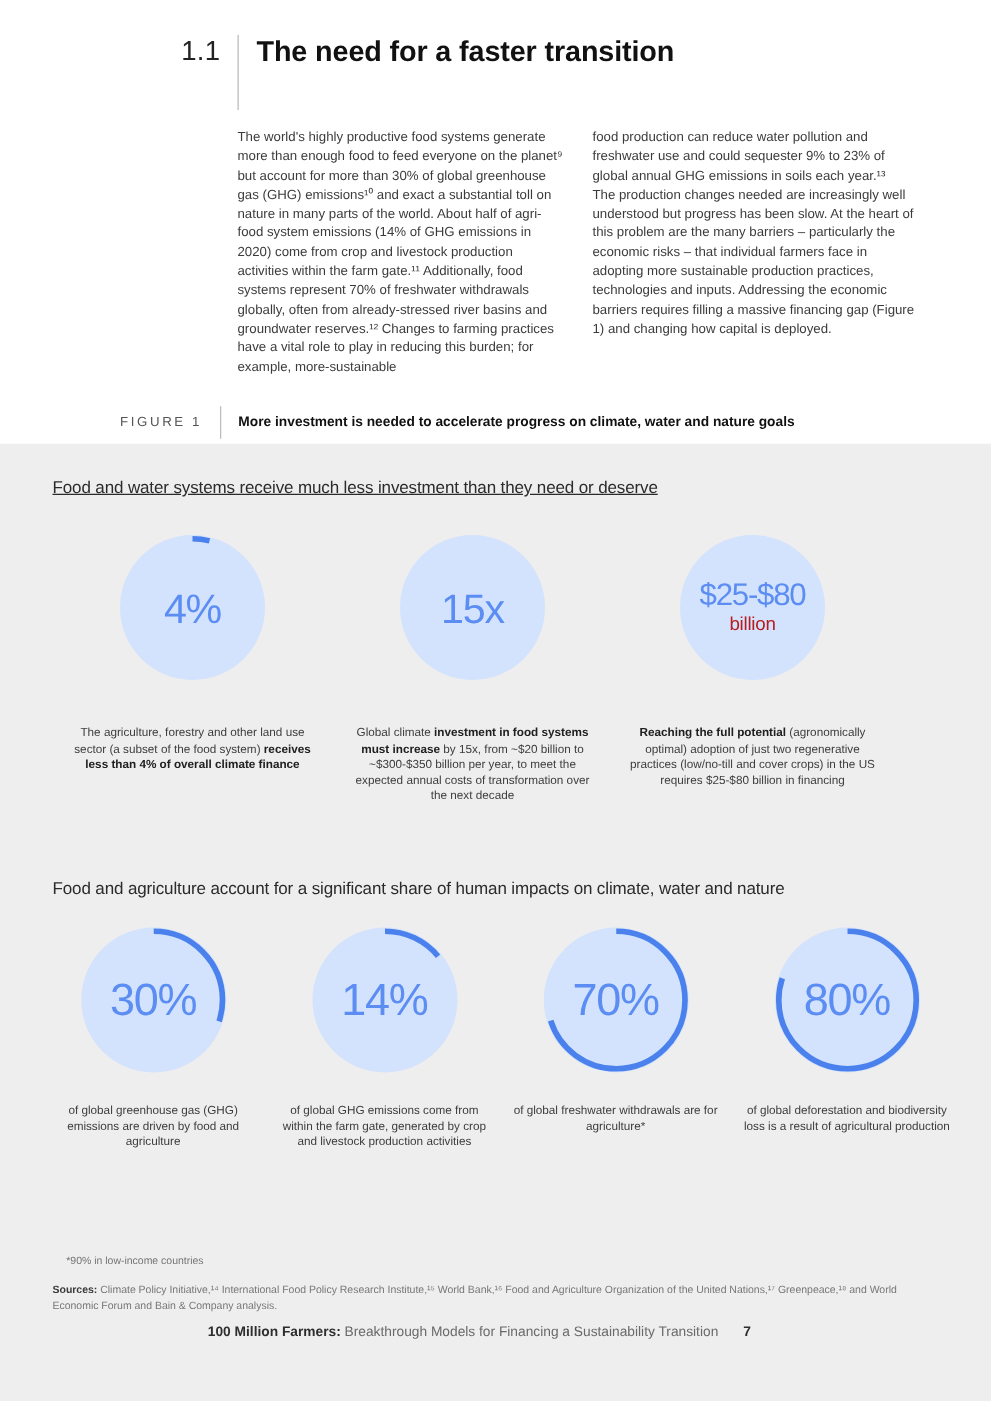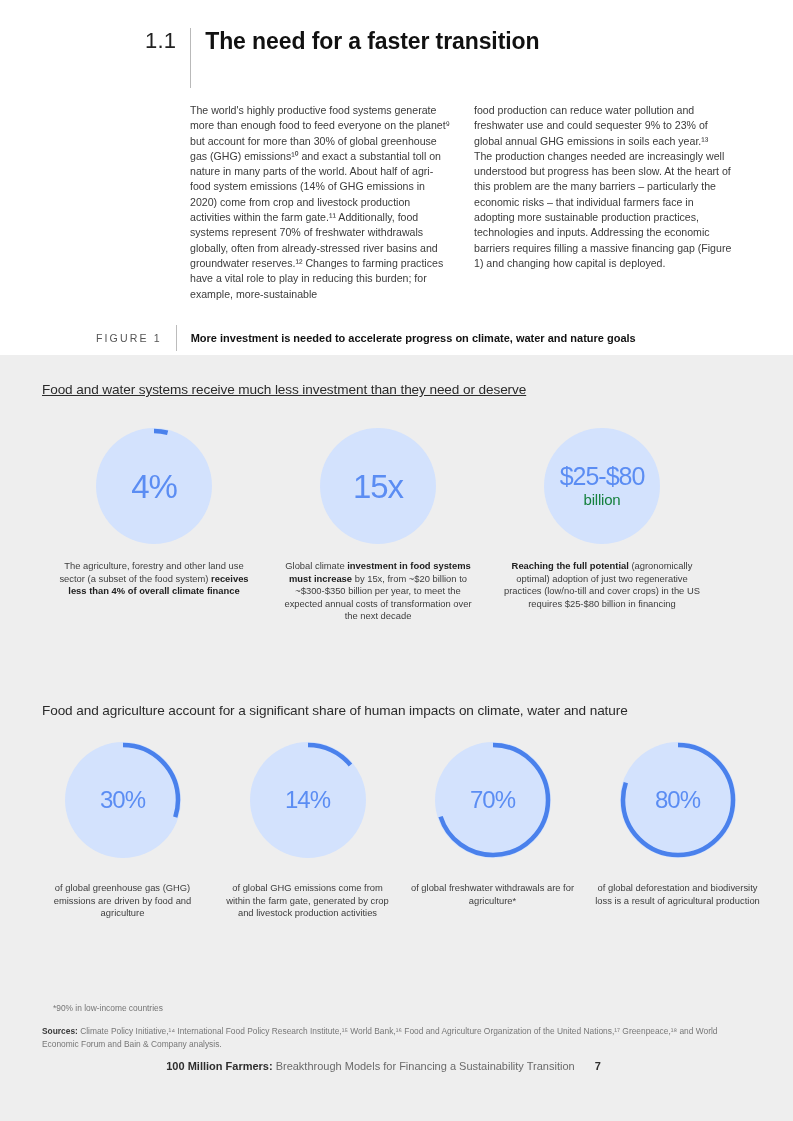--- a/index.html
+++ b/index.html
@@ -168,46 +168,46 @@
     justify-content: center;
     flex-direction: column;
   }
   .dial-value {
     color: #5b8df3;
     font-weight: 400;
     line-height: 1;
     letter-spacing: -1px;
   }
   .dial-sub {
-    color: #15803d;
+    color: #b91c1c;
     line-height: 1.15;
     letter-spacing: -.2px;
     text-align: right;
   }
 
   
   .row-a .dial { width: 116px; height: 116px; }
   .row-a .disc { width: 116px; height: 116px; }
   .row-a .dial-value { font-size: 33px; }
   .row-a .stat-3 .dial-value { font-size: 25px; }
   .row-a .dial-sub { font-size: 15px; margin-top: 2px; }
 
   
   .row-b .dial { width: 116px; height: 116px; }
   .row-b .disc { width: 116px; height: 116px; }
-  .row-b .dial-value { font-size: 24px; }
+  .row-b .dial-value { font-size: 36px; }
 
   .caption {
     font-size: 9.4px;
     line-height: 12.6px;
     color: #3d3d3d;
     text-align: center;
     margin-top: 0;
   }
-  .row-a .caption { margin-top: 16px; width: 200px; }
+  .row-a .caption { margin-top: 36px; width: 200px; }
   .row-b .caption { margin-top: 24px; width: 174px; }
   .caption b { font-weight: bold; color: #202020; }
 
   
   .footnote {
     position: absolute;
     left: 42px;
     font-size: 8.4px;
     line-height: 12px;
     color: #757575;

